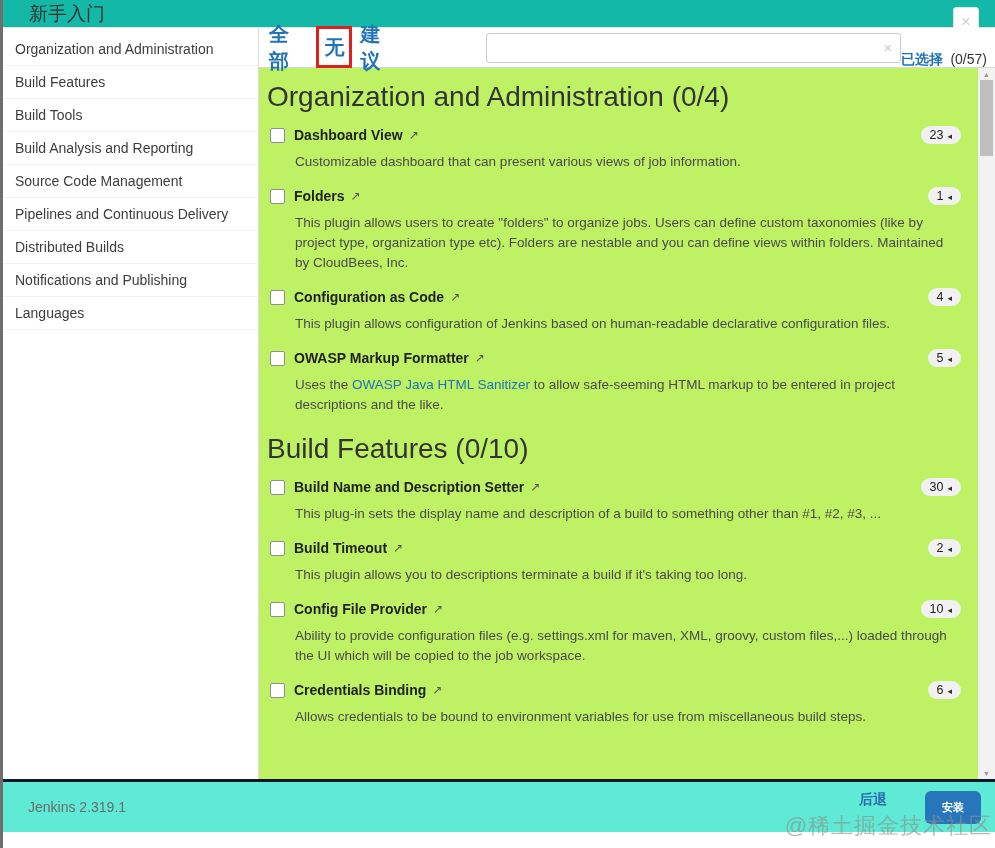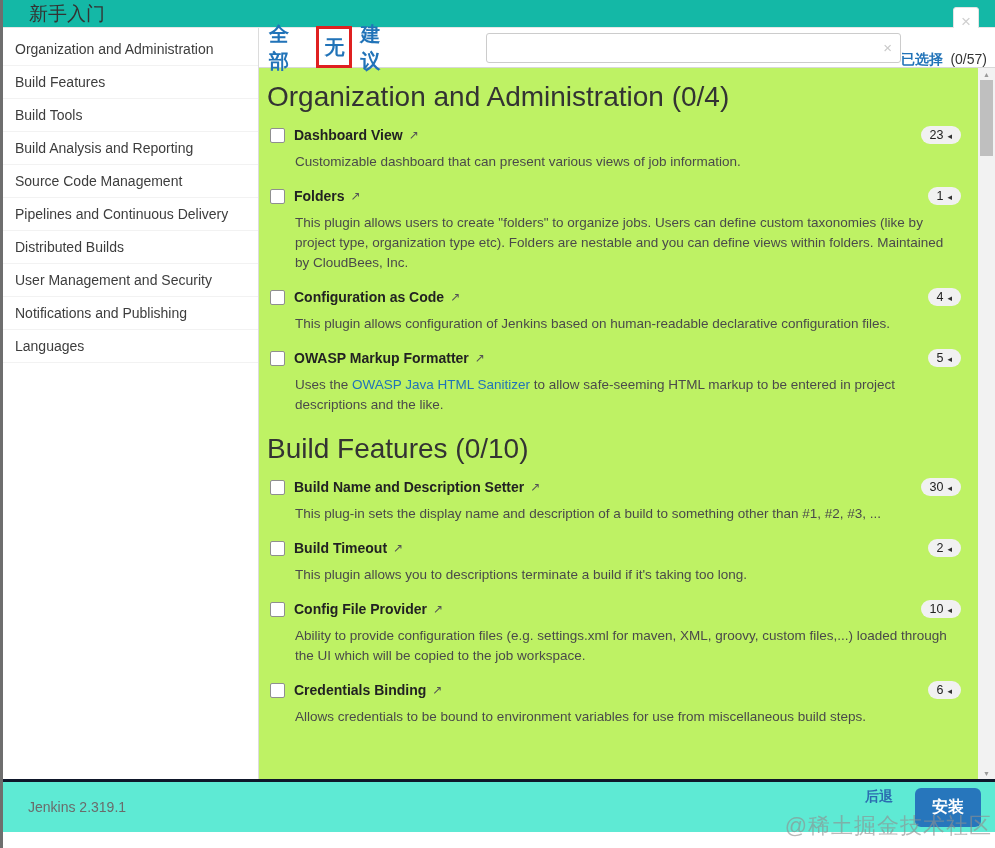--- a/index.html
+++ b/index.html
@@ -66,23 +66,23 @@
   .scroll-arrow.down { position:absolute; bottom:0; left:0; right:0; }
   .scroll-thumb { position:absolute; top:12px; left:2px; width:13px; height:76px;
                   background:#bfbfbf; cursor:pointer; }
 
   
   .footer { height:53px; border-top:3px solid #0f172a; display:flex; align-items:center;
             padding:0 14px 0 25px; background:#5eead4; position:relative; }
   .version { color:#6b6b6b; font-size:14px; }
   .footer-actions { margin-left:auto; display:flex; align-items:flex-start; }
   .back-link { color:#2b6cb0; font-weight:bold; font-size:14px; margin-right:22px; cursor:pointer; }
-  .install-btn { background:#2776bc; color:#fff; font-weight:bold; font-size:16px;
+  .install-btn { background:#2776bc; color:#fff; font-weight:bold; font-size:11px;
                  border:none; border-radius:6px; padding:9px 17px; cursor:pointer;
-                 font-family:"Liberation Sans", sans-serif; }
+                 font-family:"Liberation Sans", sans-serif;margin-left:16px; }
 
   .watermark { position:absolute; right:3px; bottom:7px; font-size:22px; color:#8f8f8f;
                opacity:.62; z-index:5; pointer-events:none; letter-spacing:1px; }
 </style>
 </head>
 <body>
 
 <div class="screen">
 
   <div class="titlebar">
@@ -95,21 +95,20 @@
   <div class="layout">
 
     <div class="sidebar" id="sidebar-list">
         <div class="sidebar-item">Organization and Administration</div>
         <div class="sidebar-item">Build Features</div>
         <div class="sidebar-item">Build Tools</div>
         <div class="sidebar-item">Build Analysis and Reporting</div>
         <div class="sidebar-item">Source Code Management</div>
         <div class="sidebar-item">Pipelines and Continuous Delivery</div>
         <div class="sidebar-item">Distributed Builds</div>
-        <div class="sidebar-item">User Management and Security</div>
         <div class="sidebar-item">Notifications and Publishing</div>
         <div class="sidebar-item">Languages</div>
       </div>
 
     <div class="main">
 
       <div class="filterbar">
         <span class="tab">全部</span>
         <span class="tab tab-annotated">
           <span>无</span>

